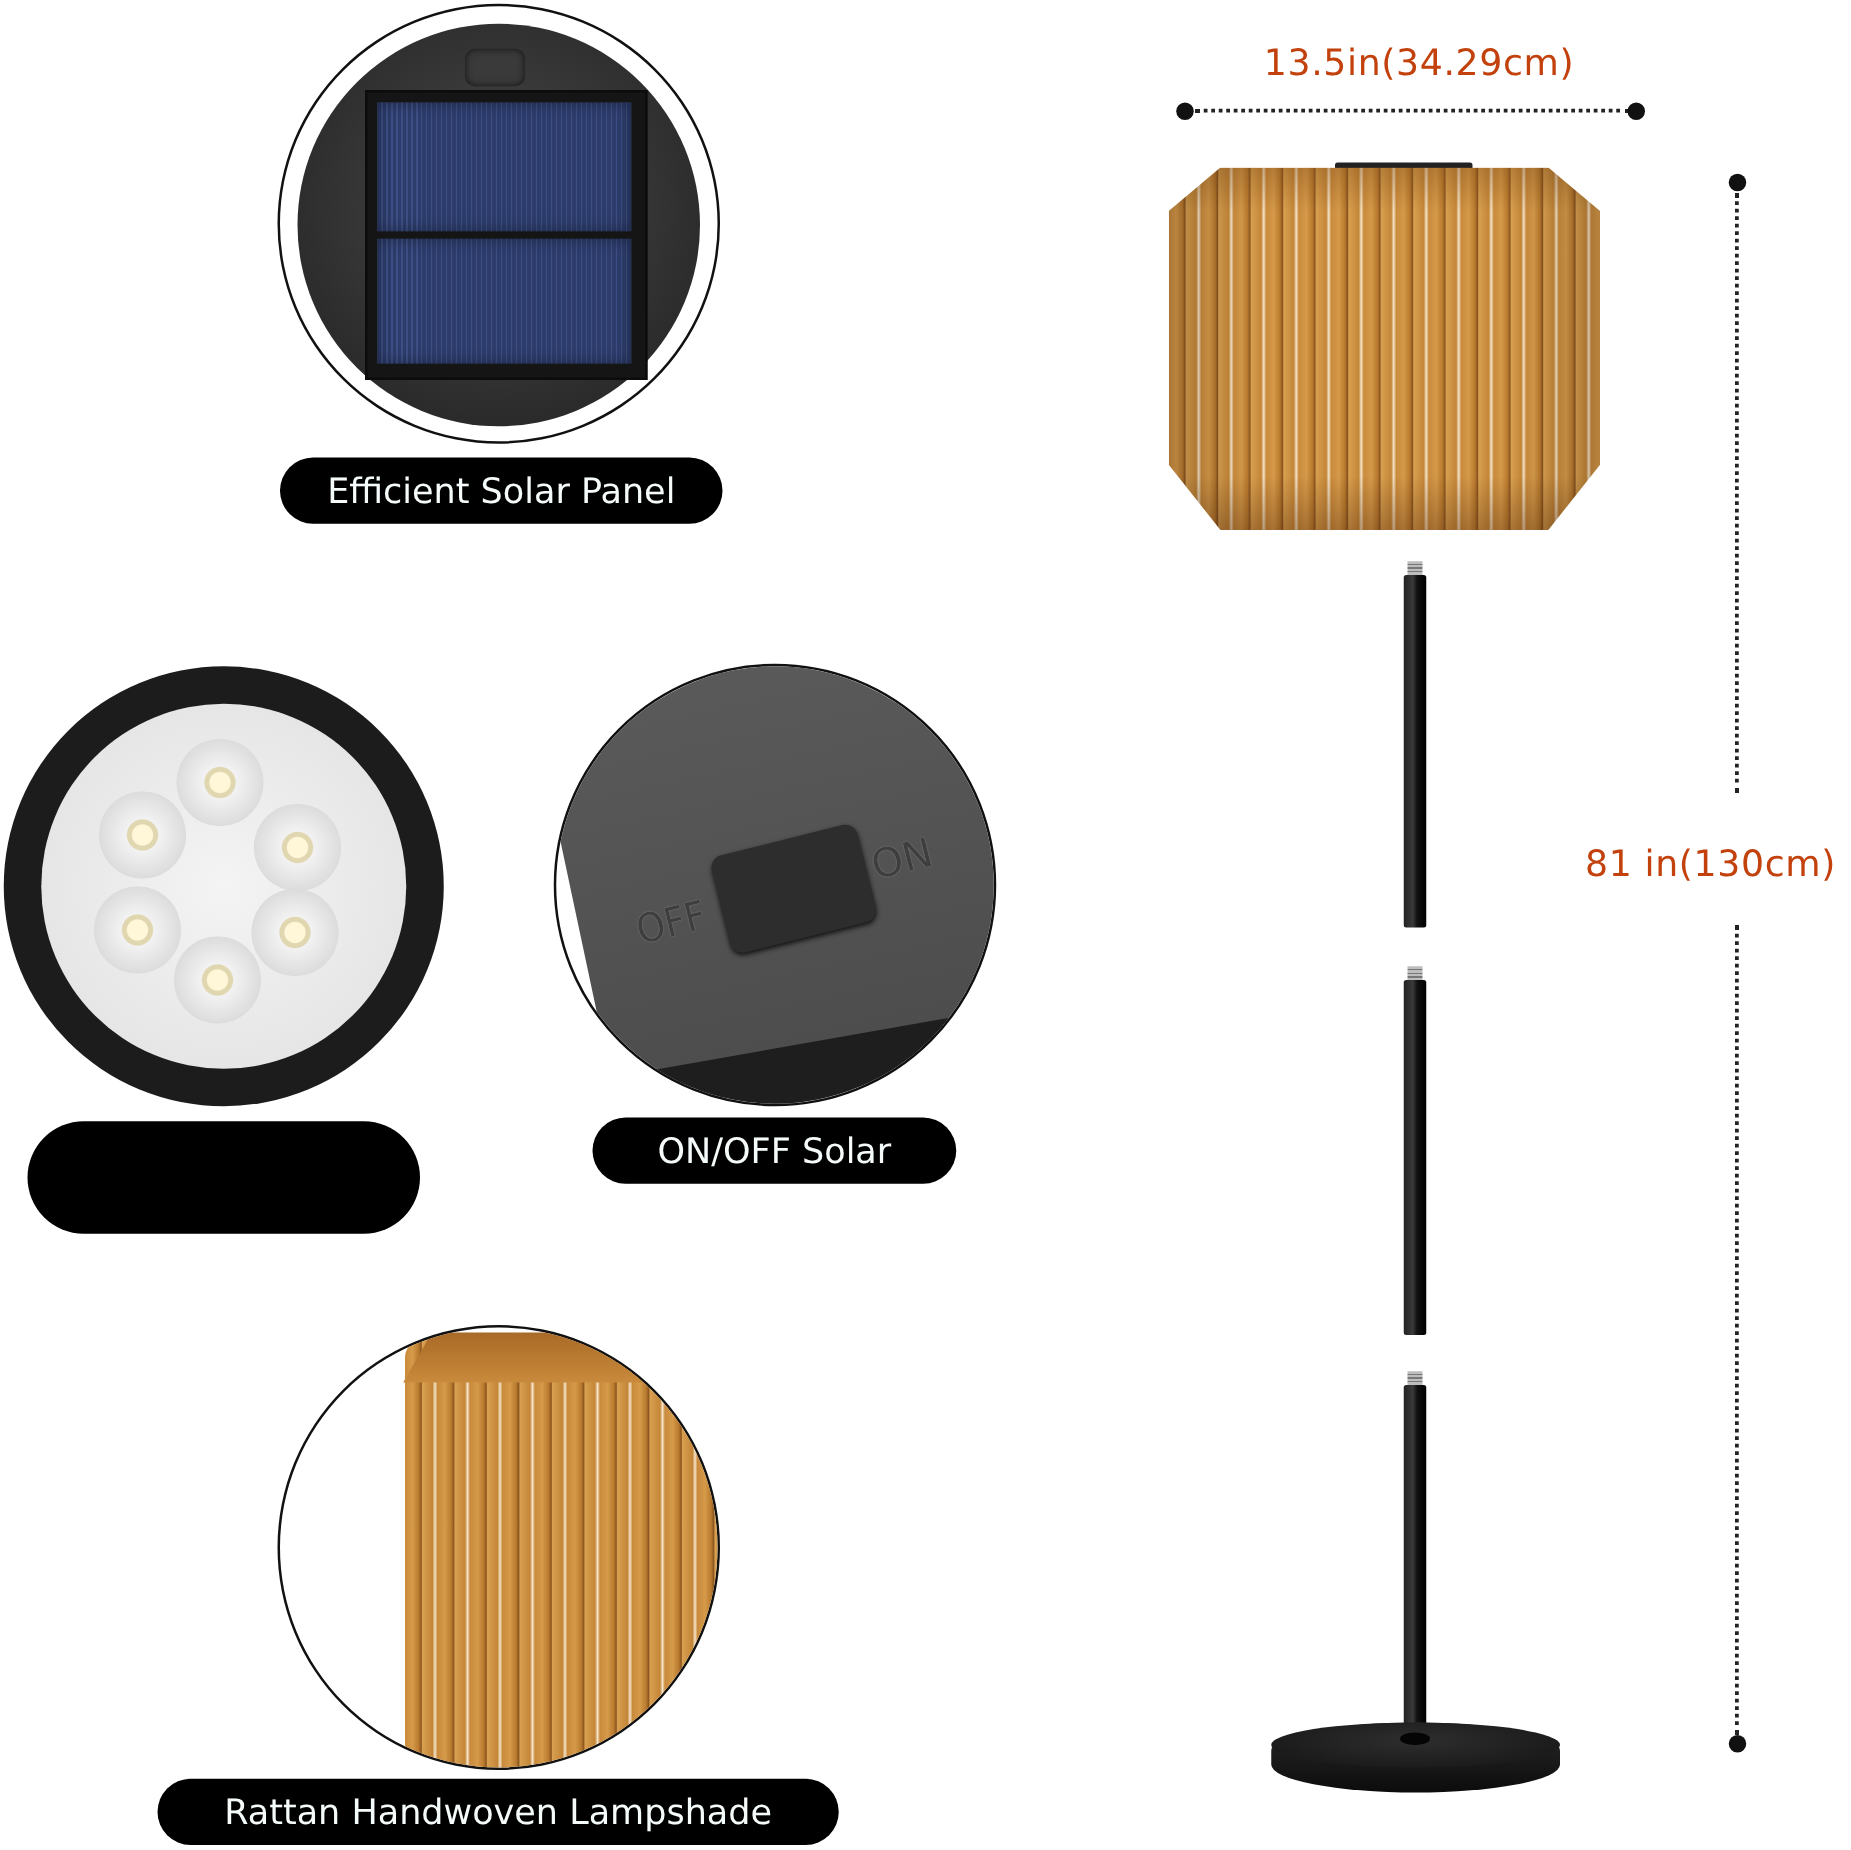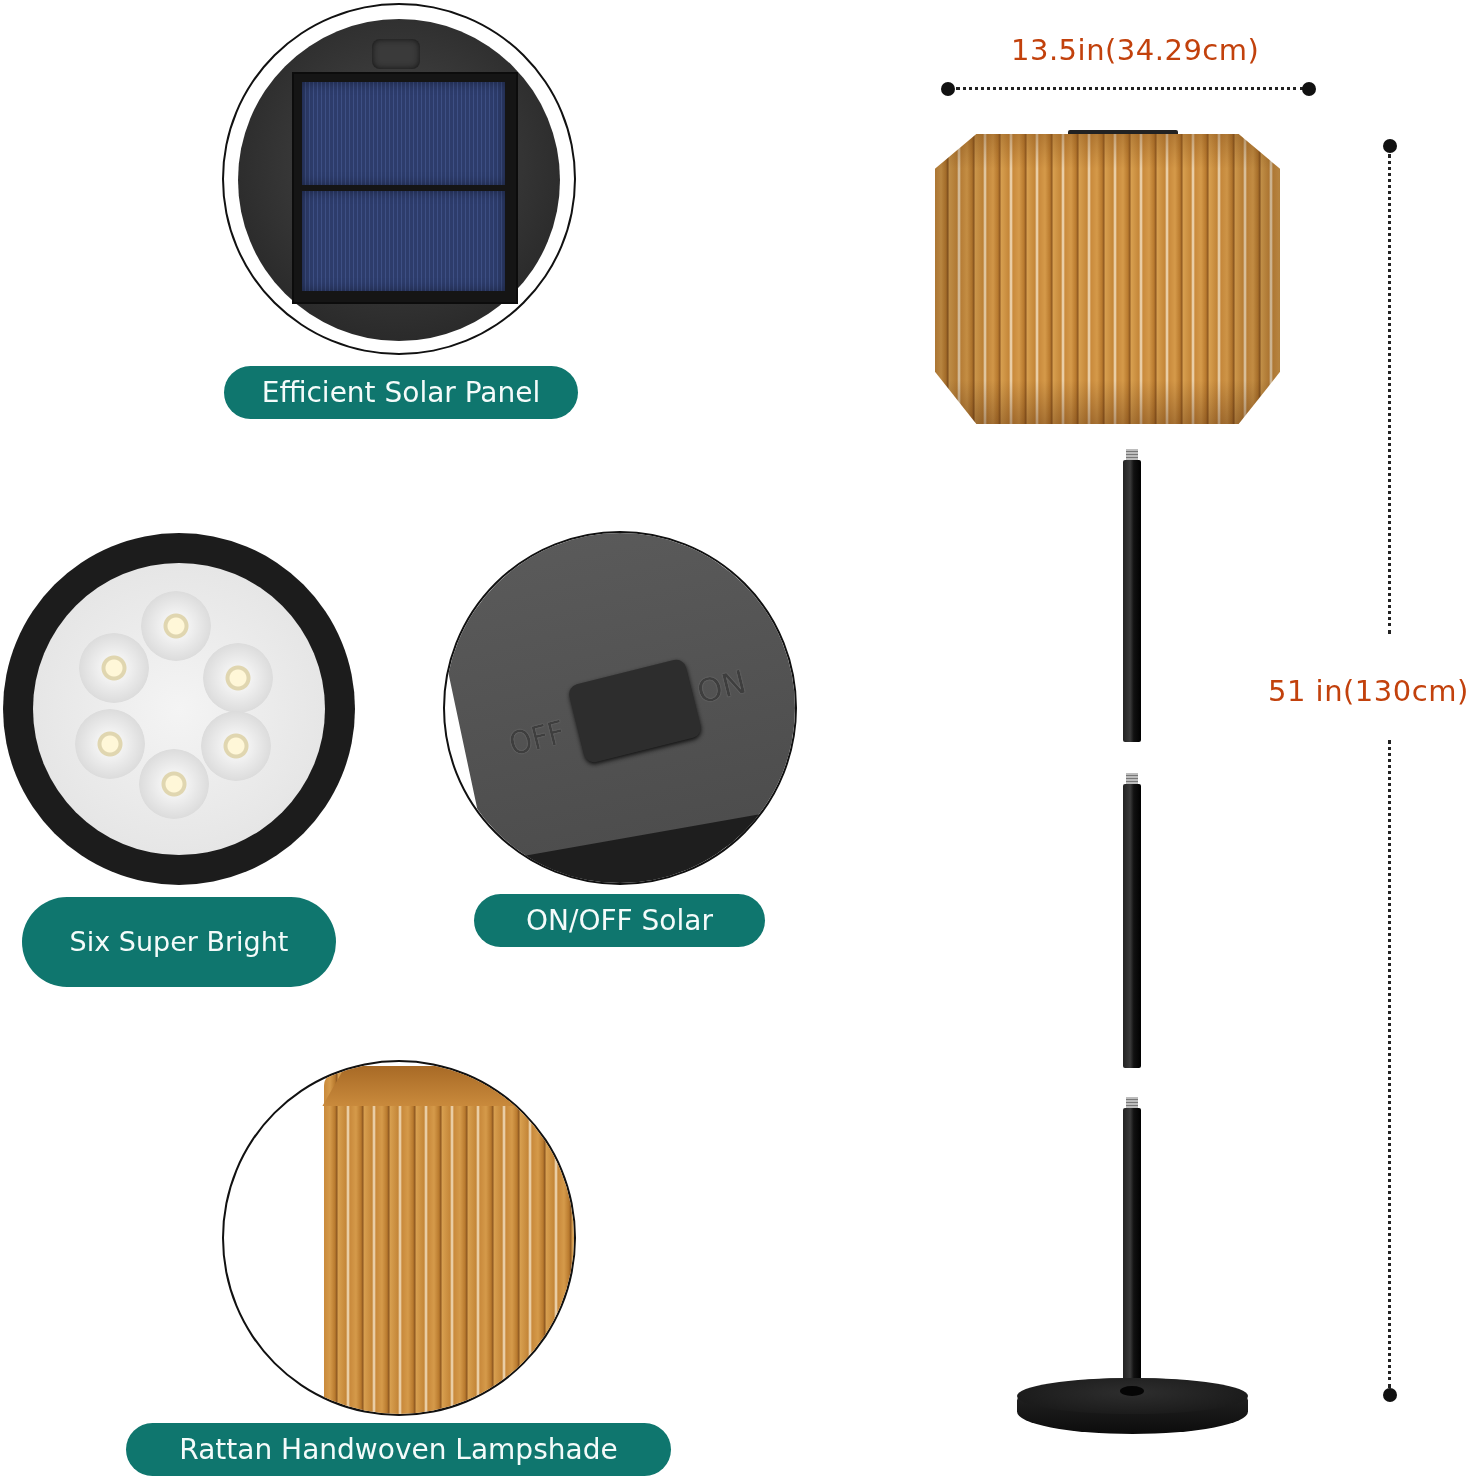--- a/index.html
+++ b/index.html
@@ -1,19 +1,19 @@
 <!DOCTYPE html>
 <html><head>
 <meta charset="utf-8">
 <style>
   html, body { margin:0; padding:0; background:#ffffff; }
   body { width:1481px; height:1480px; position:relative; overflow:hidden; font-family:"DejaVu Sans", sans-serif; }
   .abs { position:absolute; }
   .circle { position:absolute; border-radius:50%; overflow:hidden; border:2px solid #111; box-sizing:border-box; background:#fff; }
-  .pill { position:absolute; background:#0f766e; color:#f4fbfa; border-radius:40px; display:flex; align-items:center; justify-content:center; text-align:left; font-family:"DejaVu Sans", sans-serif; font-weight:500; font-size:28px; line-height:42px; box-sizing:border-box; }
+  .pill { position:absolute; background:#000000; color:#f4fbfa; border-radius:40px; display:flex; align-items:center; justify-content:center; text-align:left; font-family:"DejaVu Sans", sans-serif; font-weight:500; font-size:28px; line-height:42px; box-sizing:border-box; }
   .dim-text { position:absolute; font-family:"DejaVu Sans", sans-serif; font-size:29px; color:#c2410c; letter-spacing:0.5px; white-space:nowrap; }
   .dot { position:absolute; width:14px; height:14px; border-radius:50%; background:#111; }
   .hdots { position:absolute; height:0; border-top:3px dotted #222; }
   .vdots { position:absolute; width:0; border-left:3px dotted #222; }
   .pole { position:absolute; width:18px; background:linear-gradient(90deg,#222 0%,#3a3a3a 40%,#111 60%,#000 100%); border-radius:2px; }
   .thread { position:absolute; width:12px; height:12px; background:repeating-linear-gradient(180deg,#bdbdbd 0 2px,#777 2px 3px); }
   .rattan { background:
       repeating-linear-gradient(90deg,
         #c98a3c 0px, #d59a4a 6px, #b97a2e 11px, #8a5520 13px,
         #d8a050 14px, #c48638 22px, #f5e4c8 24px, #c98a3c 26px); }
@@ -34,21 +34,20 @@
   <div class="abs" style="left:30px; top:30px; width:292px; height:292px; border-radius:50%; background:radial-gradient(circle at 50% 50%, #f4f4f4, #e6e6e6 70%, #d6d6d6);"></div>
 
   <div class="abs" style="left:138px; top:58px; width:70px; height:70px; border-radius:50%; background:radial-gradient(circle,#fff7d8 0 8px,#e0d6b0 9px 12px,#f2f2f2 13px,#dcdcdc 70%,transparent 72%);"></div>
   <div class="abs" style="left:200px; top:110px; width:70px; height:70px; border-radius:50%; background:radial-gradient(circle,#fff7d8 0 8px,#e0d6b0 9px 12px,#f2f2f2 13px,#dcdcdc 70%,transparent 72%);"></div>
   <div class="abs" style="left:198px; top:178px; width:70px; height:70px; border-radius:50%; background:radial-gradient(circle,#fff7d8 0 8px,#e0d6b0 9px 12px,#f2f2f2 13px,#dcdcdc 70%,transparent 72%);"></div>
   <div class="abs" style="left:136px; top:216px; width:70px; height:70px; border-radius:50%; background:radial-gradient(circle,#fff7d8 0 8px,#e0d6b0 9px 12px,#f2f2f2 13px,#dcdcdc 70%,transparent 72%);"></div>
   <div class="abs" style="left:72px; top:176px; width:70px; height:70px; border-radius:50%; background:radial-gradient(circle,#fff7d8 0 8px,#e0d6b0 9px 12px,#f2f2f2 13px,#dcdcdc 70%,transparent 72%);"></div>
   <div class="abs" style="left:76px; top:100px; width:70px; height:70px; border-radius:50%; background:radial-gradient(circle,#fff7d8 0 8px,#e0d6b0 9px 12px,#f2f2f2 13px,#dcdcdc 70%,transparent 72%);"></div>
 </div>
 <div class="pill" style="left:22px; top:897px; width:314px; height:90px; flex-direction:column; border-radius:45px; font-size:27px; line-height:42px;">
-  <span>Six Super Bright</span>
 </div>
 
 <div class="circle" style="left:443px; top:531px; width:354px; height:354px;">
   <div class="abs" style="left:-20px; top:30px; width:400px; height:340px; background:#555; transform:rotate(-12deg); transform-origin:0 0; border-radius:10px; background:linear-gradient(180deg,#5a5a5a,#4c4c4c);"></div>
   <div class="abs" style="left:80px; top:295px; width:320px; height:80px; background:#1e1e1e; transform:rotate(-10deg);"></div>
   <div class="abs" style="left:130px; top:138px; width:120px; height:80px; background:#2d2d2d; border-radius:10px; transform:rotate(-14deg); box-shadow:0 2px 4px #111;"></div>
   <div class="abs" style="left:64px; top:186px; font-family:'DejaVu Sans Condensed','DejaVu Sans',sans-serif; font-size:32px; color:#3e3e3e; transform:rotate(-14deg); text-shadow:0 0 1px #999;">OFF</div>
   <div class="abs" style="left:252px; top:135px; font-family:'DejaVu Sans',sans-serif; font-size:32px; color:#3e3e3e; transform:rotate(-14deg); text-shadow:0 0 1px #999;">ON</div>
 </div>
 <div class="pill" style="left:474px; top:894px; width:291px; height:53px;">ON/OFF Solar</div>
@@ -76,15 +75,15 @@
 
 <div class="thread" style="left:1126px; top:1097px;"></div>
 <div class="pole" style="left:1123px; top:1108px; height:290px;"></div>
 
 <div class="abs" style="left:1017px; top:1378px; width:231px; height:56px; border-radius:50% / 40%; background:linear-gradient(180deg,#2a2a2a,#0c0c0c);"></div>
 <div class="abs" style="left:1017px; top:1378px; width:231px; height:36px; border-radius:50%; background:radial-gradient(ellipse at 50% 40%,#2e2e2e,#141414);"></div>
 <div class="abs" style="left:1120px; top:1386px; width:24px; height:10px; border-radius:50%; background:#050505;"></div>
 
 <div class="dot" style="left:1383px; top:139px;"></div>
 <div class="vdots" style="left:1388px; top:154px; height:480px;"></div>
-<div class="dim-text" style="left:1268px; top:674px;">51 in(130cm)</div>
+<div class="dim-text" style="left:1268px; top:674px;">81 in(130cm)</div>
 <div class="vdots" style="left:1388px; top:740px; height:648px;"></div>
 <div class="dot" style="left:1383px; top:1388px;"></div>
 
 </body></html>

